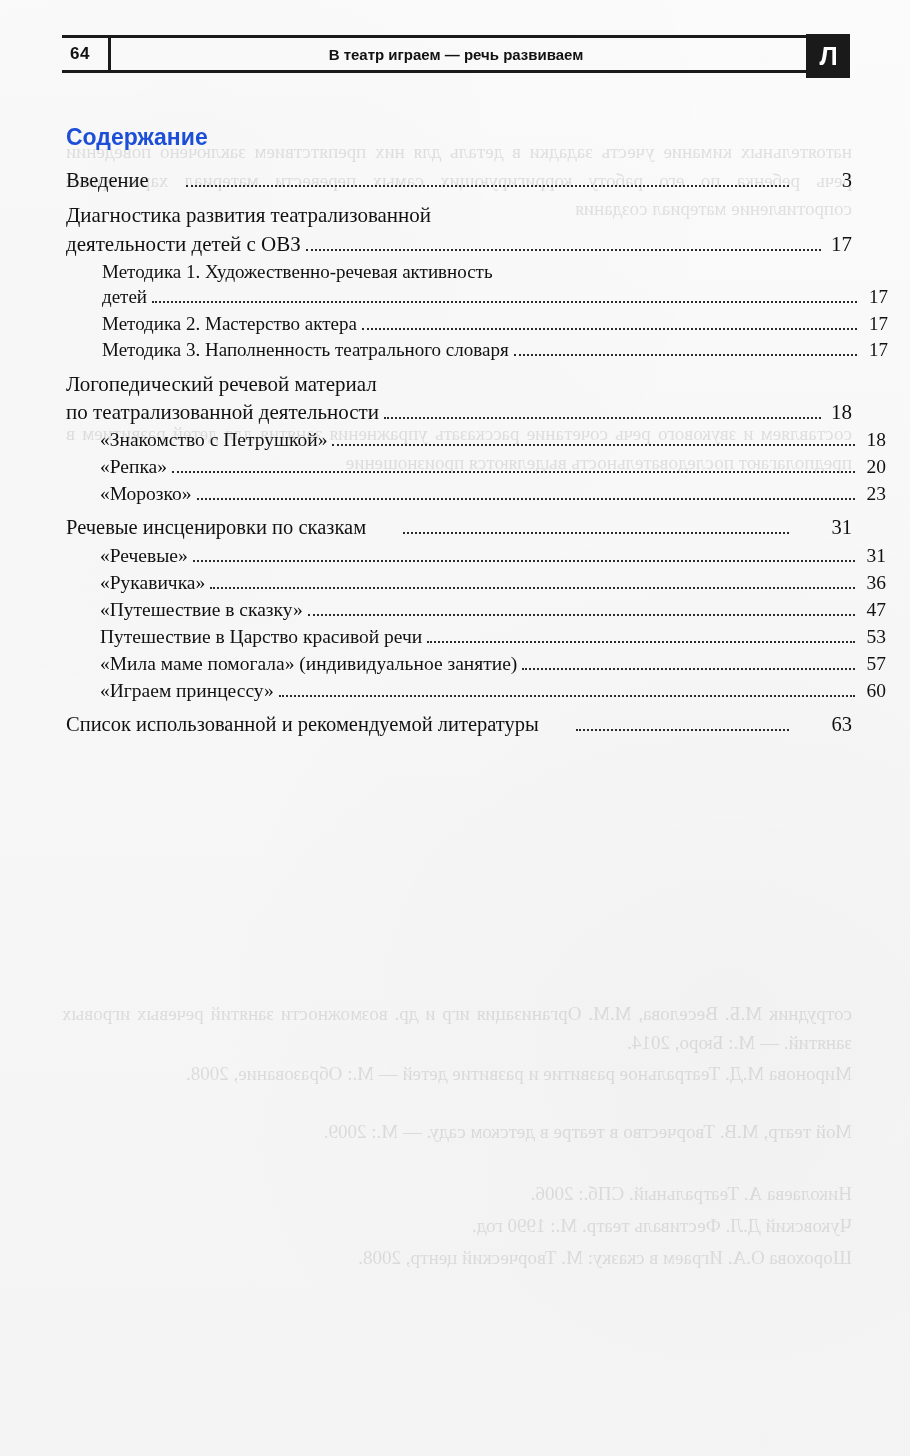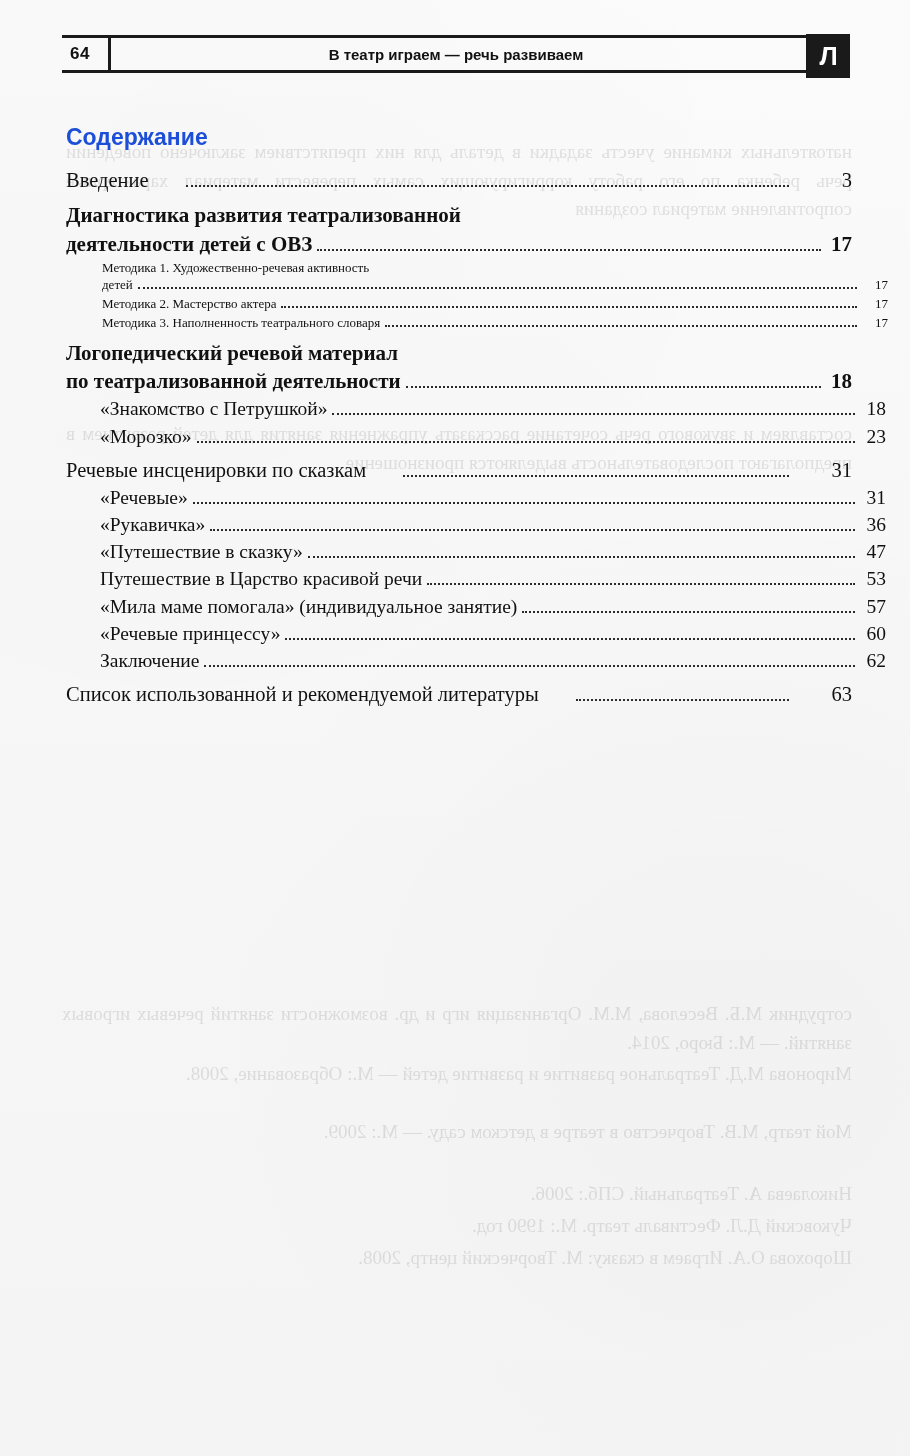--- a/index.html
+++ b/index.html
@@ -137,25 +137,25 @@
   }
 
   
   .lvl-plain {
     font-size: 20.5px;
     font-family: "Liberation Serif", serif;
     gap: 32px;
   }
   .lvl-bold {
     font-size: 21px;
-    font-weight: bold;
+    font-weight: normal;
     font-family: "Liberation Serif", serif;
   }
   .lvl-sub {
-    font-size: 13px;
+    font-size: 19px;
     font-family: "Liberation Serif", serif;
     padding-left: 36px;
   }
   .lvl-sub2 {
     font-size: 19.5px;
     font-family: "Liberation Serif", serif;
     padding-left: 34px;
   }
   .multiline {
     display: block;
@@ -263,20 +263,25 @@
             <span class="pg">18</span>
           </div>
         </div>
       </div>
       <div class="entry lvl-sub2">
         <span class="txt">«Знакомство с Петрушкой»</span>
         <span class="dots"></span>
         <span class="pg">18</span>
       </div>
       <div class="entry lvl-sub2">
+        <span class="txt">«Репка»</span>
+        <span class="dots"></span>
+        <span class="pg">20</span>
+      </div>
+      <div class="entry lvl-sub2">
         <span class="txt">«Морозко»</span>
         <span class="dots"></span>
         <span class="pg">23</span>
       </div>
       <div class="spacer-sm"></div>
       <div class="entry lvl-plain">
         <span class="txt">Речевые инсценировки по сказкам</span>
         <span class="dots"></span>
         <span class="pg">31</span>
       </div>
@@ -299,28 +304,23 @@
         <span class="txt">Путешествие в Царство красивой речи</span>
         <span class="dots"></span>
         <span class="pg">53</span>
       </div>
       <div class="entry lvl-sub2">
         <span class="txt">«Мила маме помогала» (индивидуальное занятие)</span>
         <span class="dots"></span>
         <span class="pg">57</span>
       </div>
       <div class="entry lvl-sub2">
-        <span class="txt">«Речевые принцессу»</span>
+        <span class="txt">«Играем принцессу»</span>
         <span class="dots"></span>
         <span class="pg">60</span>
-      </div>
-      <div class="entry lvl-sub2">
-        <span class="txt">Заключение</span>
-        <span class="dots"></span>
-        <span class="pg">62</span>
       </div>
       <div class="spacer-sm"></div>
       <div class="entry lvl-plain">
         <span class="txt">Список использованной и рекомендуемой литературы</span>
         <span class="dots"></span>
         <span class="pg">63</span>
       </div>
     </div>
 </div>
 

